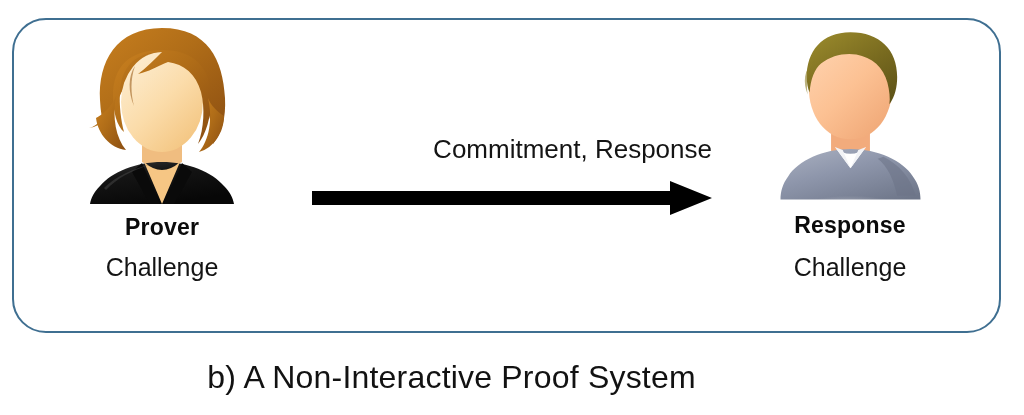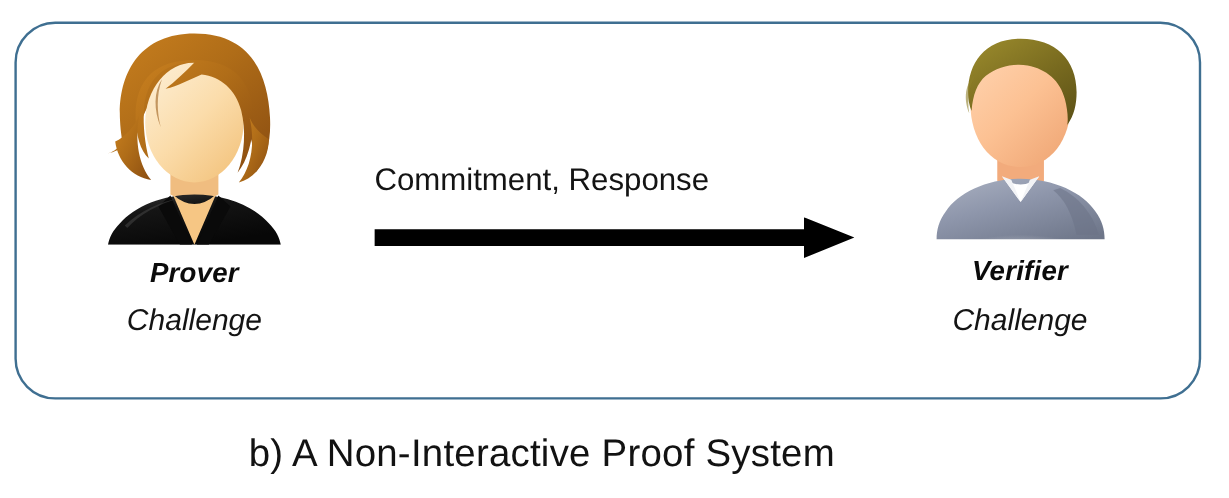--- a/index.html
+++ b/index.html
@@ -34,21 +34,20 @@
     border: 2px solid #3f6f91;
     border-radius: 34px;
     background: #ffffff;
   }
 
   
   .actor {
     position: absolute;
     width: 230px;
     text-align: center;
-    font-style: italic;
   }
   .actor-prover  { left: 47px;  top: 22px; }
   .actor-verifier{ left: 735px; top: 22px; }
 
   .avatar {
     width: 180px;
     height: 182px;
     margin: 0 auto;
     display: block;
   }
@@ -75,21 +74,21 @@
   
   .message {
     position: absolute;
     left: 312px;
     top: 136px;
     width: 400px;
   }
   .message-label {
     font-size: 26px;
     line-height: 1;
-    text-align: left;
+    text-align: right;
     color: #141414;
     white-space: nowrap;
   }
   .arrow {
     display: block;
     margin-top: 19px;
   }
 
   
   .caption {
@@ -230,19 +229,19 @@
       <path d="M74 128 L90 150 L106 128 Q99 135 90 135 Q81 135 74 128 Z" fill="#ffffff"></path>
       <path d="M74 128 L82 131 L90 150 Z" fill="#f2f3f6"></path>
       <path d="M106 128 L98 131 L90 150 Z" fill="#f2f3f6"></path>
 
       <path d="M130 142 C142 150 152 162 156 176 C150 160 140 148 128 141 Z" fill="#5f footer" opacity="0"></path>
       <path d="M124 138 C140 146 152 160 157 178 L138 178 C134 160 128 148 118 140 Z" fill="#6b7386" opacity="0.55"></path>
 
       <ellipse cx="90" cy="182" rx="56" ry="20" fill="url(#vShine)"></ellipse>
     </svg>
 
-    <div class="actor-name">Verifier</div>
+    <div class="actor-name">Response</div>
     <div class="actor-sub">Challenge</div>
   </div>
 
   <div class="caption">b) A Non-Interactive Proof System</div>
 
 </div>
 
 </body></html>

